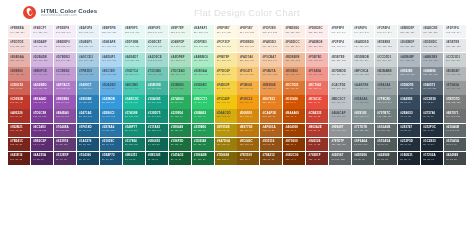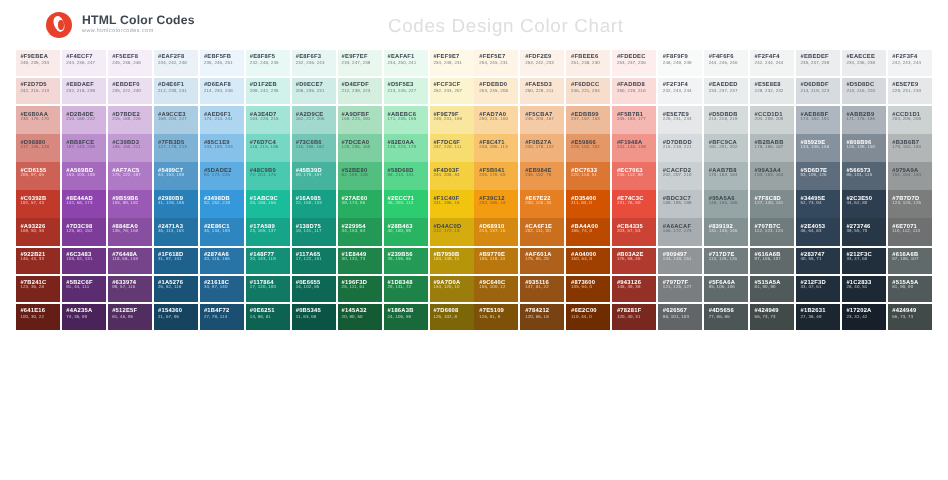--- a/index.html
+++ b/index.html
@@ -120,21 +120,21 @@
 <div id="page">
 
   <div class="header">
     <div class="brand">
       <div class="logo"></div>
       <div class="brandtext">
         <div class="brandtitle">HTML Color Codes</div>
         <div class="brandsub">www.htmlcolorcodes.com</div>
       </div>
     </div>
-    <div class="charttitle">Codes Design Color Chart</div>
+    <div class="charttitle">Flat Design Color Chart</div>
   </div>
 
   <div class="grid" id="grid">
       <div class="cell light" style="background: rgb(249, 235, 234);">
         <div class="hex">#F9EBEA</div>
         <div class="rgb">249, 235, 234</div>
       </div>
       <div class="cell light" style="background: rgb(244, 236, 247);">
         <div class="hex">#F4ECF7</div>
         <div class="rgb">244, 236, 247</div>

